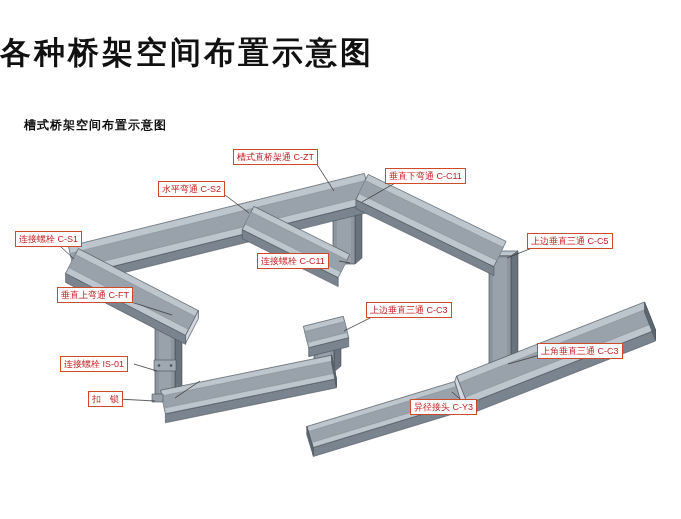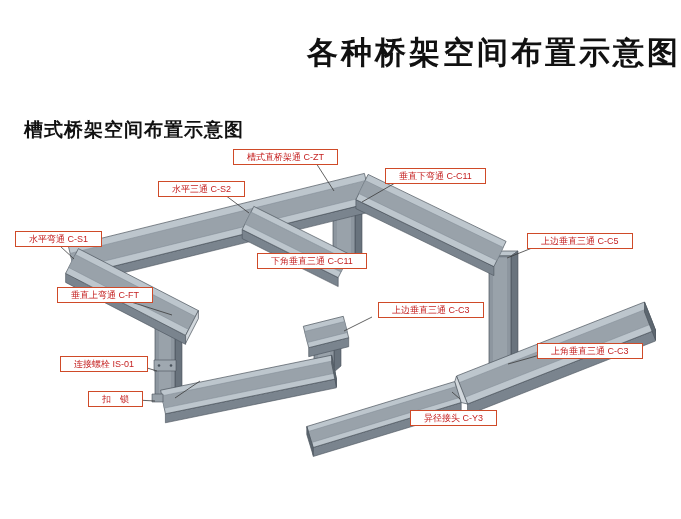--- a/index.html
+++ b/index.html
@@ -1,32 +1,32 @@
 <!DOCTYPE html>
 <html><head>
 <meta charset="utf-8">
 <style>
   html,body{margin:0;padding:0;background:#ffffff;}
   #page{
     position:relative;width:681px;height:519px;background:#ffffff;overflow:hidden;
     font-family:"Liberation Sans","DejaVu Sans",sans-serif;
   }
   #main-title{
-    position:absolute;top:32px;left:0;width:100%;text-align:right;
+    position:absolute;top:32px;left:0;width:100%;text-align:left;
     font-size:31px;font-weight:bold;letter-spacing:3px;color:#111111;font-family:Liberation Mono, monospace;
   }
   #sub-title{
     position:absolute;top:117px;left:24px;
-    font-size:19px;font-weight:bold;letter-spacing:1px;color:#111111;
+    font-size:12px;font-weight:bold;letter-spacing:1px;color:#111111;
   }
   #iso{position:absolute;left:0;top:0;z-index:1;}
   .lbl{
     position:absolute;z-index:2;
     border:1px solid #cf4a28;background:#ffffff;color:#c41f1f;
-    font-size:9px;line-height:12px;padding:1px 13px;white-space:nowrap;
+    font-size:9px;line-height:12px;padding:1px 3px;white-space:nowrap;
   }
 </style>
 </head>
 <body>
 
 <div id="page">
 
   <div id="main-title">各种桥架空间布置示意图</div>
   <div id="sub-title">槽式桥架空间布置示意图</div>
 
@@ -89,25 +89,25 @@
       <line x1="128" y1="301" x2="172" y2="315" stroke="#3a3a3a" stroke-width="0.8"></line>
       <line x1="372" y1="317" x2="344" y2="331" stroke="#3a3a3a" stroke-width="0.8"></line>
       <line x1="134" y1="364" x2="157" y2="371" stroke="#3a3a3a" stroke-width="0.8"></line>
       <line x1="200" y1="381" x2="175" y2="398" stroke="#3a3a3a" stroke-width="0.8"></line>
       <line x1="540" y1="355" x2="508" y2="364" stroke="#3a3a3a" stroke-width="0.8"></line>
       <line x1="118" y1="399" x2="155" y2="401" stroke="#3a3a3a" stroke-width="0.8"></line>
       <line x1="460" y1="399" x2="452" y2="392" stroke="#3a3a3a" stroke-width="0.8"></line>
     </svg>
 
   <div class="lbl" style="left:233px;top:149px">槽式直桥架通 C-ZT</div>
-  <div class="lbl" style="left:158px;top:181px">水平三通 C-S2</div>
+  <div class="lbl" style="left:158px;top:181px">水平弯通 C-S2</div>
   <div class="lbl" style="left:385px;top:168px">垂直下弯通 C-C11</div>
-  <div class="lbl" style="left:15px;top:231px">水平弯通 C-S1</div>
-  <div class="lbl" style="left:257px;top:253px">下角垂直三通 C-C11</div>
+  <div class="lbl" style="left:15px;top:231px">连接螺栓 C-S1</div>
+  <div class="lbl" style="left:257px;top:253px">连接螺栓 C-C11</div>
   <div class="lbl" style="left:527px;top:233px">上边垂直三通 C-C5</div>
   <div class="lbl" style="left:57px;top:287px">垂直上弯通 C-FT</div>
-  <div class="lbl" style="left:378px;top:302px">上边垂直三通 C-C3</div>
+  <div class="lbl" style="left:366px;top:302px">上边垂直三通 C-C3</div>
   <div class="lbl" style="left:60px;top:356px">连接螺栓 IS-01</div>
   <div class="lbl" style="left:537px;top:343px">上角垂直三通 C-C3</div>
   <div class="lbl" style="left:88px;top:391px">扣　锁</div>
-  <div class="lbl" style="left:410px;top:410px">异径接头 C-Y3</div>
+  <div class="lbl" style="left:410px;top:399px">异径接头 C-Y3</div>
 
 </div>
 
 </body></html>

